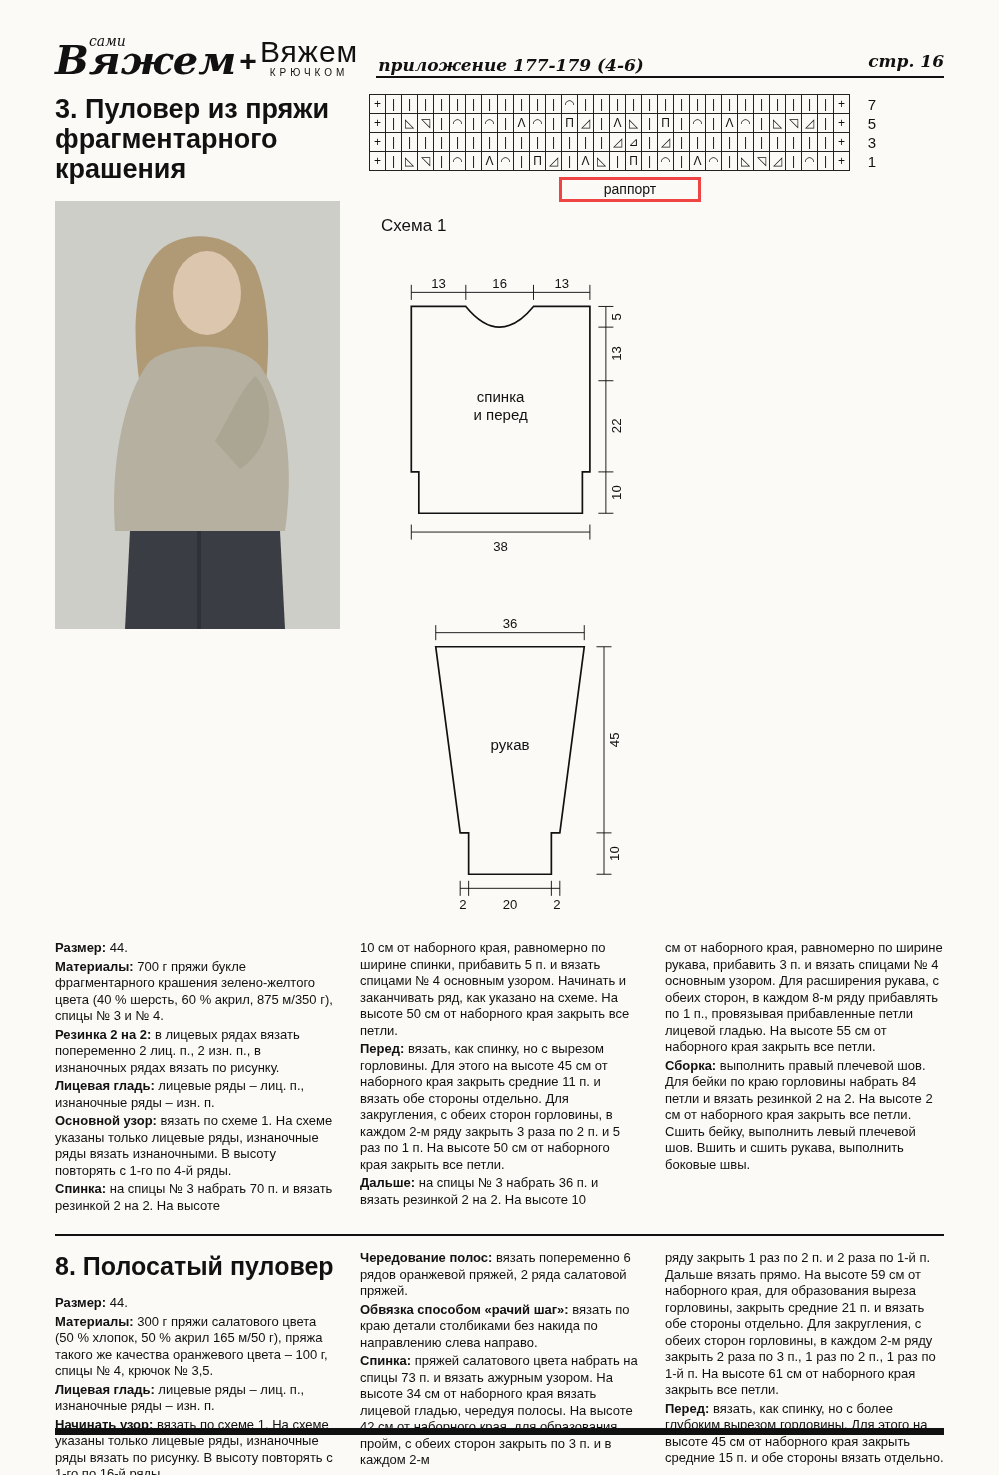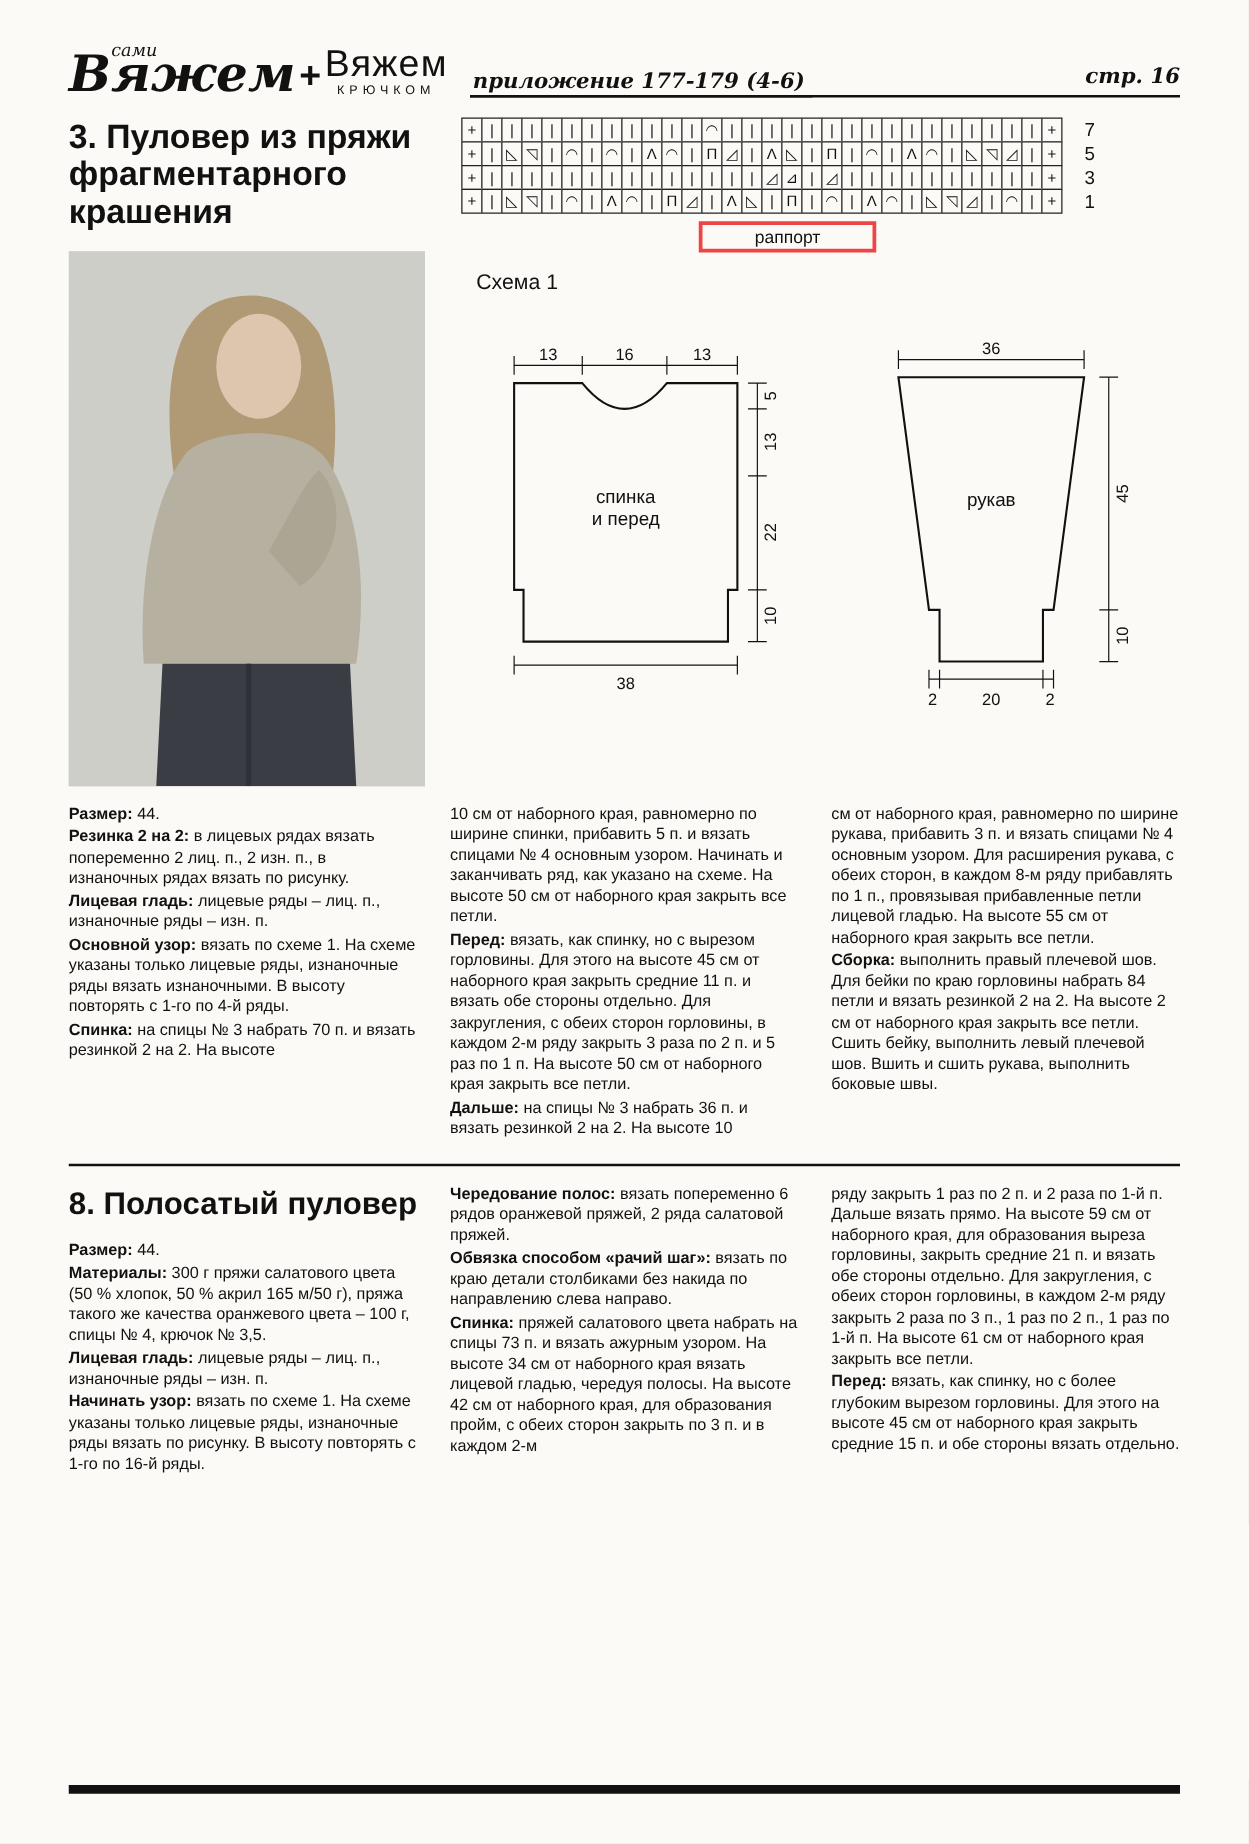--- a/index.html
+++ b/index.html
@@ -39,21 +39,21 @@
   .chart-row + .chart-row { margin-top:-1px; }
   .chart-cell { width:17px; height:20px; border:1px solid #222; margin-left:-1px;
     display:flex; align-items:center; justify-content:center; font-size:12px; line-height:1;
     background:#fbfaf7; }
   .chart-row .chart-cell:first-child { margin-left:0; }
   .chart-rownum { width:26px; text-align:right; font-size:15px; align-self:center; }
   .rapport-box { margin:6px 0 0 190px; width:142px; border:3px solid #ef4444; text-align:center;
     font-size:14px; padding:1px 0 2px 0; }
   .schema-label { font-size:17px; margin:14px 0 2px 12px; }
 
-  .schematics { display:flex; gap:1px; margin-top:14px; }
+  .schematics { display:flex; gap:14px; margin-top:14px;flex-direction:column; }
   svg text { font-family:"Liberation Sans",sans-serif; font-size:14px; fill:#111; }
   svg text.piece-label { font-size:16px; }
 
   
   .cols3 { display:grid; grid-template-columns:repeat(3,1fr); column-gap:26px; margin-top:14px; }
   .para { font-size:13px; line-height:1.27; margin-bottom:2px; }
   .para b { font-weight:bold; }
 
   .section-divider { border-top:2px solid #111; margin:18px 0 12px 0; }
   .s8-title { font-size:25px; font-weight:bold; margin:2px 0 14px 0; }
@@ -302,20 +302,21 @@
 
           <text x="150" y="165" text-anchor="middle" class="piece-label">рукав</text>
         </svg>
       </div>
     </div>
   </div>
 
   <div class="cols3">
     <div>
         <p class="para"><b>Размер: </b>44.</p>
+        <p class="para"><b>Материалы: </b>700 г пряжи букле фрагментарного крашения зелено-желтого цвета (40 % шерсть, 60 % акрил, 875 м/350 г), спицы № 3 и № 4.</p>
         <p class="para"><b>Резинка 2 на 2: </b>в лицевых рядах вязать попеременно 2 лиц. п., 2 изн. п., в изнаночных рядах вязать по рисунку.</p>
         <p class="para"><b>Лицевая гладь: </b>лицевые ряды – лиц. п., изнаночные ряды – изн. п.</p>
         <p class="para"><b>Основной узор: </b>вязать по схеме 1. На схеме указаны только лицевые ряды, изнаночные ряды вязать изнаночными. В высоту повторять с 1-го по 4-й ряды.</p>
         <p class="para"><b>Спинка: </b>на спицы № 3 набрать 70 п. и вязать резинкой 2 на 2. На высоте</p>
       </div>
     <div>
         <p class="para">10 см от наборного края, равномерно по ширине спинки, прибавить 5 п. и вязать спицами № 4 основным узором. Начинать и заканчивать ряд, как указано на схеме. На высоте 50 см от наборного края закрыть все петли.</p>
         <p class="para"><b>Перед: </b>вязать, как спинку, но с вырезом горловины. Для этого на высоте 45 см от наборного края закрыть средние 11 п. и вязать обе стороны отдельно. Для закругления, с обеих сторон горловины, в каждом 2-м ряду закрыть 3 раза по 2 п. и 5 раз по 1 п. На высоте 50 см от наборного края закрыть все петли.</p>
         <p class="para"><b>Дальше: </b>на спицы № 3 набрать 36 п. и вязать резинкой 2 на 2. На высоте 10</p>
       </div>

